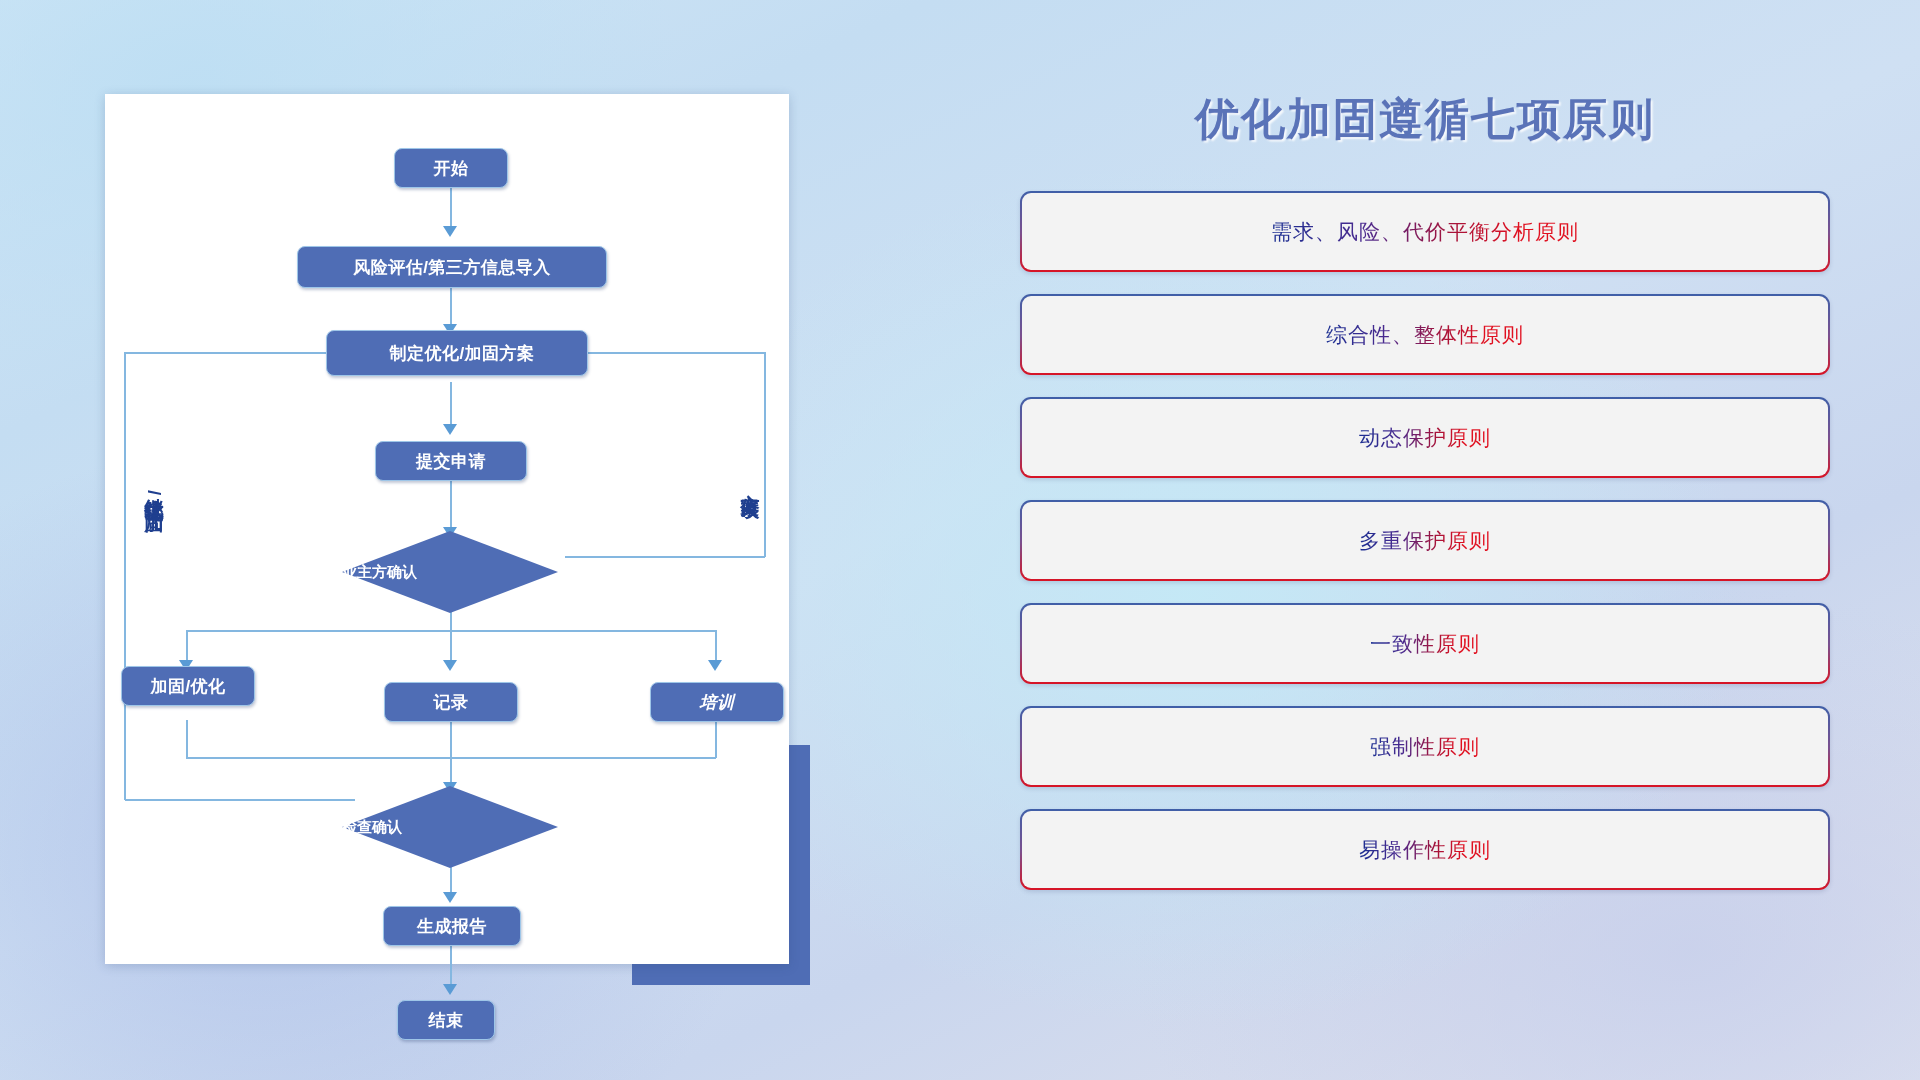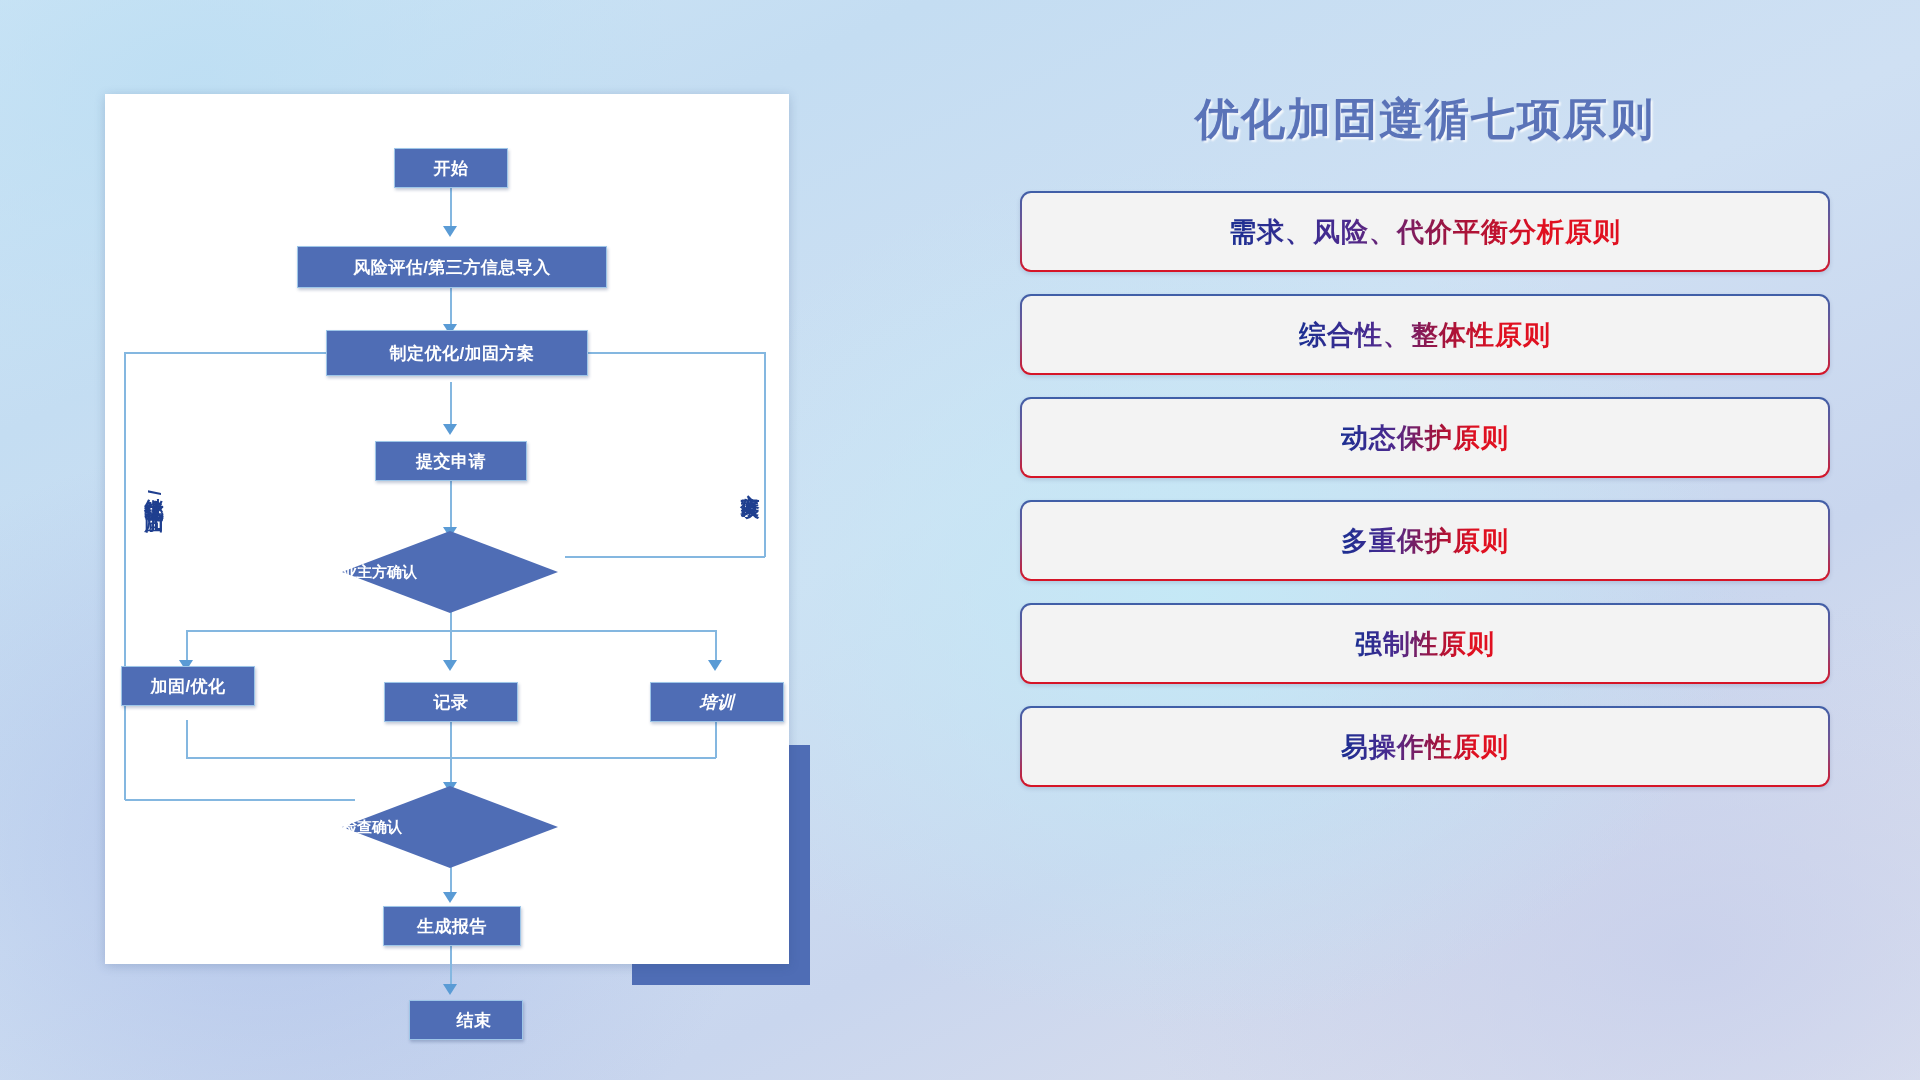--- a/index.html
+++ b/index.html
@@ -26,21 +26,21 @@
   #chart-card{
     position:absolute;left:105px;top:94px;width:684px;height:870px;
     background:#ffffff;
     box-shadow:0 2px 10px rgba(40,70,120,.22);
   }
   
   .node{
     position:absolute;
     background:#4f6db5;
     border:1px solid #9ec6e8;
-    border-radius:0;
+    border-radius:8px;
     color:#ffffff;
     font-weight:bold;
     display:flex;align-items:center;justify-content:center;
     box-shadow:1px 2px 3px rgba(40,60,110,.28);
     font-size:17px;
     letter-spacing:.5px;
     white-space:nowrap;
   }
   
   .diamond{
@@ -91,21 +91,21 @@
     display:flex;align-items:center;justify-content:center;
     border:2px solid transparent;
     background-image:
       linear-gradient(#f3f3f3,#f3f3f3),
       linear-gradient(180deg,#3f5fa8 0%,#7a4f8e 52%,#d81324 100%);
     background-origin:border-box;
     background-clip:padding-box,border-box;
     box-shadow:0 2px 4px rgba(60,80,130,.18);
   }
   .pcard-text{
-    font-size:27px;font-weight:bold;letter-spacing:1px;
+    font-size:21px;font-weight:normal;letter-spacing:1px;
     background:linear-gradient(90deg,#1b2f92 0%,#4a2a8f 30%,#a4133b 58%,#e01020 80%,#e01020 100%);
     -webkit-background-clip:text;background-clip:text;
     color:transparent;
     -webkit-text-fill-color:transparent;
   }
 </style>
 </head>
 <body>
 
 <div id="slide">
@@ -192,21 +192,21 @@
 
     <div class="diamond" style="left:237px;top:692px;width:216px;height:82px;">
       <div class="dshape"></div>
       <span>检查确认</span>
     </div>
 
     <div class="node" style="left:278px;top:812px;width:136px;height:38px;">
       <span>生成报告</span>
     </div>
 
-    <div class="node" style="left:304px;top:906px;width:96px;height:38px;padding-left:16px;">
+    <div class="node" style="left:292px;top:906px;width:96px;height:38px;">
       <span>结束</span>
     </div>
 
     <div class="vlabel" style="left:36px;top:388px;">继续优化/加固</div>
 
     <div class="vlabel" style="left:632px;top:385px;">方案修改</div>
 
   </div>
 
   <div id="panel">
@@ -218,20 +218,23 @@
     <div class="pcard">
       <span class="pcard-text">综合性、整体性原则</span>
     </div>
     <div class="pcard">
       <span class="pcard-text">动态保护原则</span>
     </div>
     <div class="pcard">
       <span class="pcard-text">多重保护原则</span>
     </div>
     <div class="pcard">
+      <span class="pcard-text">一致性原则</span>
+    </div>
+    <div class="pcard">
       <span class="pcard-text">强制性原则</span>
     </div>
     <div class="pcard">
       <span class="pcard-text">易操作性原则</span>
     </div>
   </div>
 
 </div>
 
 </body></html>

